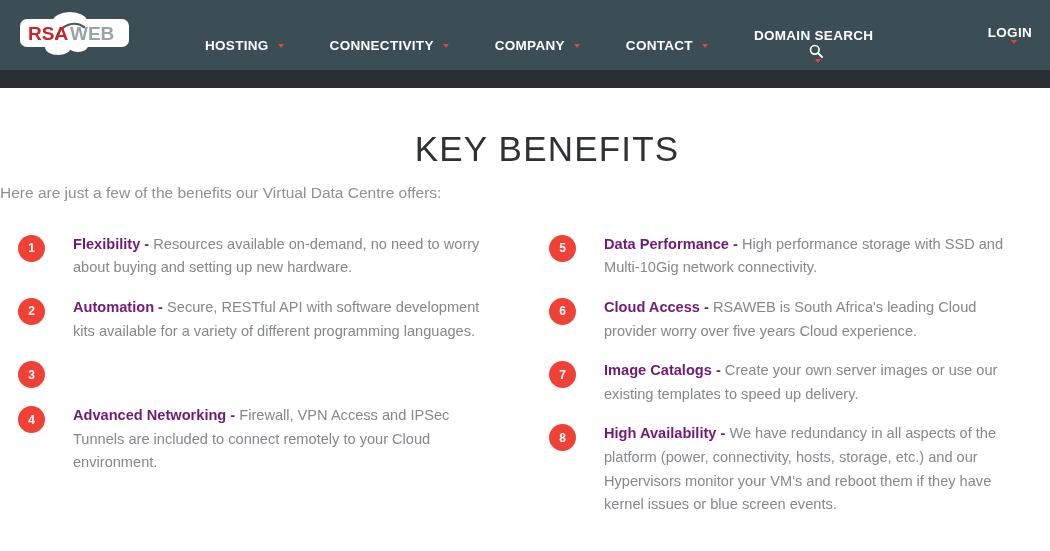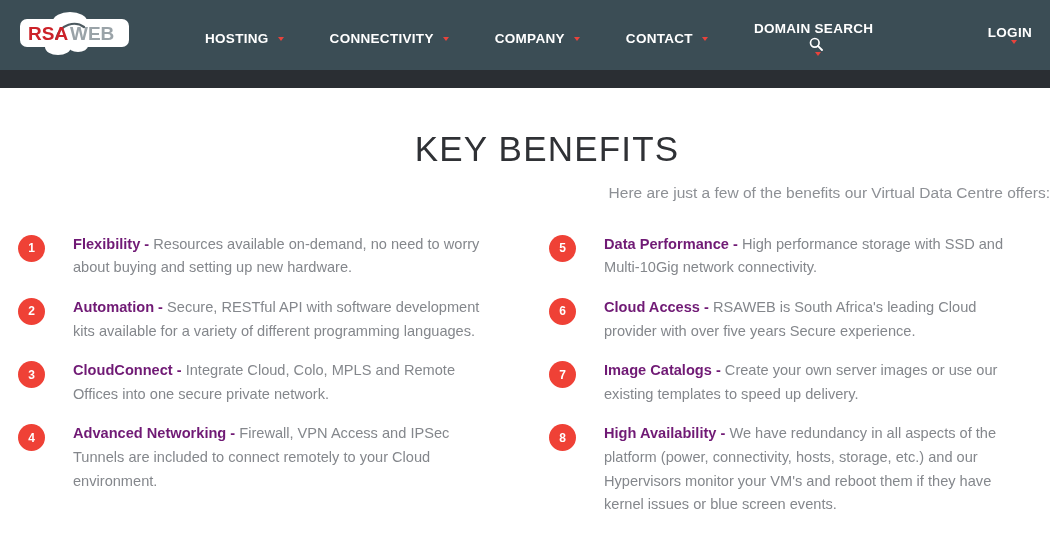--- a/index.html
+++ b/index.html
@@ -35,21 +35,21 @@
     top: 11px;
     width: 113px;
     height: 44px;
   }
   .logo-svg { display: block; }
 
   
   .main-nav {
     position: absolute;
     left: 205px;
-    top: 4px;
+    top: 11px;
     height: 70px;
     display: flex;
     align-items: center;
   }
   .nav-item {
     display: flex;
     align-items: center;
     color: #ffffff;
     font-size: 13.5px;
     font-weight: bold;
@@ -96,21 +96,21 @@
     text-align: center;
     font-size: 35px;
     font-weight: 300;
     letter-spacing: 1.2px;
     color: #2f3135;
     margin: 0 0 14px 0;
     line-height: 1.1;
     padding-left: 44px;
   }
   .section-subtitle {
-    text-align: right;
+    text-align: left;
     font-size: 15.5px;
     color: #8d9095;
     font-weight: normal;
     margin: 0 0 30px 0;
     line-height: 1.3;
   }
 
   .benefits-grid {
     display: flex;
     width: 1050px;
@@ -236,23 +236,20 @@
 
       <div class="benefit-item">
         <div class="benefit-badge">2</div>
         <div class="benefit-body">
           <span class="benefit-title">Automation -</span><span class="benefit-text"> Secure, RESTful API with software development kits available for a variety of different programming languages.</span>
         </div>
       </div>
 
       <div class="benefit-item">
         <div class="benefit-badge">3</div>
-        <div class="benefit-body">
-          <span class="benefit-title">CloudConnect -</span><span class="benefit-text"> Integrate Cloud, Colo, MPLS and Remote Offices into one secure private network.</span>
-        </div>
       </div>
 
       <div class="benefit-item">
         <div class="benefit-badge">4</div>
         <div class="benefit-body">
           <span class="benefit-title">Advanced Networking -</span><span class="benefit-text"> Firewall, VPN Access and IPSec Tunnels are included to connect remotely to your Cloud environment.</span>
         </div>
       </div>
 
     </div>
@@ -262,21 +259,21 @@
       <div class="benefit-item">
         <div class="benefit-badge">5</div>
         <div class="benefit-body">
           <span class="benefit-title">Data Performance -</span><span class="benefit-text"> High performance storage with SSD and Multi-10Gig network connectivity.</span>
         </div>
       </div>
 
       <div class="benefit-item">
         <div class="benefit-badge">6</div>
         <div class="benefit-body">
-          <span class="benefit-title">Cloud Access -</span><span class="benefit-text"> RSAWEB is South Africa's leading Cloud provider with over five years Secure experience.</span>
+          <span class="benefit-title">Cloud Access -</span><span class="benefit-text"> RSAWEB is South Africa's leading Cloud provider worry over five years Cloud experience.</span>
         </div>
       </div>
 
       <div class="benefit-item">
         <div class="benefit-badge">7</div>
         <div class="benefit-body">
           <span class="benefit-title">Image Catalogs -</span><span class="benefit-text"> Create your own server images or use our existing templates to speed up delivery.</span>
         </div>
       </div>
 

